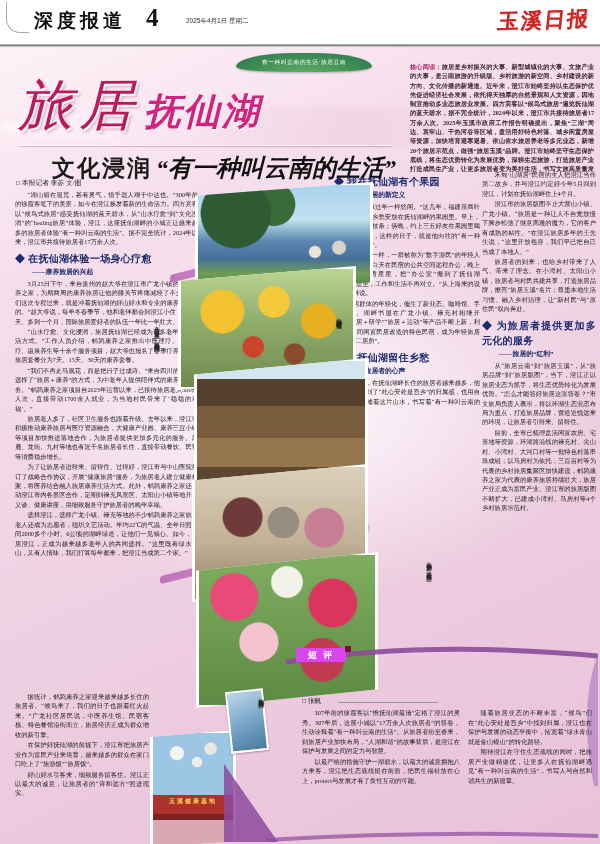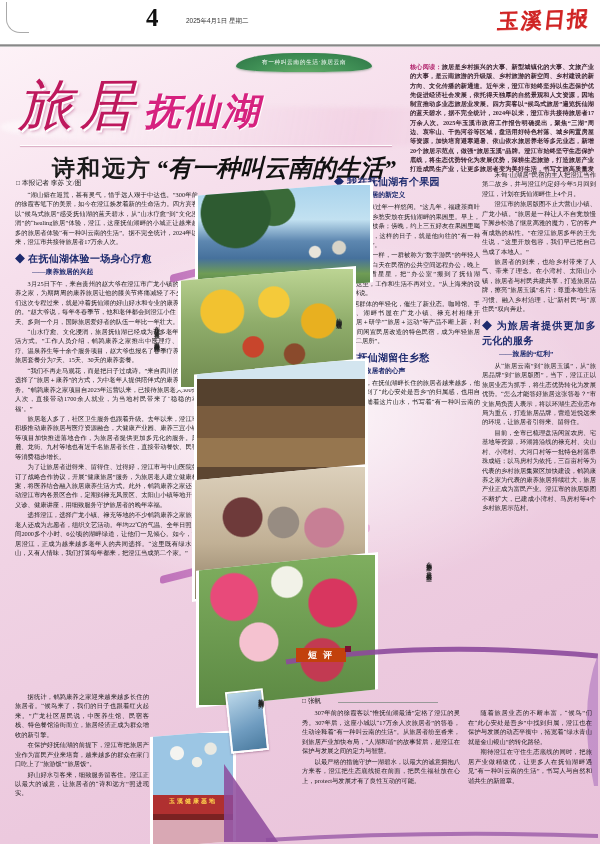--- a/index.html
+++ b/index.html
@@ -97,21 +97,21 @@
       radial-gradient(circle at 55% 26%,#efefe8 0 5%,rgba(0,0,0,0) 6%),
       radial-gradient(circle at 72% 14%,#e9e9e2 0 5%,rgba(0,0,0,0) 6%),
       linear-gradient(180deg,#9cc6e4 0 55%,#b03030 55% 72%,#7a2222 72% 78%,#d9a8b4 78% 100%);position:relative;}
   .gate-sign{position:absolute;left:0;right:0;top:57%;text-align:center;
       color:#ffd34d;font-size:6px;font-weight:bold;letter-spacing:2px;}
   .vcap{position:absolute;writing-mode:vertical-rl;font-size:5.6px;line-height:1.7;
       color:#222;letter-spacing:.5px;text-align:left;font-family:"Liberation Sans",sans-serif;}
   
   .cbox{position:absolute;left:226px;top:646px;width:372px;height:196px;}
   .cbox svg{position:absolute;left:0;top:0;}
-  .ctag{position:absolute;left:70px;top:2px;width:46px;height:14px;background:#c2410c;
+  .ctag{position:absolute;left:70px;top:2px;width:46px;height:14px;background:#d946ef;
       color:#fff;font-size:9px;font-weight:bold;letter-spacing:6px;text-align:center;
       line-height:14px;padding-left:4px;font-family:"Liberation Sans",sans-serif;}
   .ctag::after{content:"";position:absolute;right:-5px;top:-2px;width:6px;height:6px;background:#7a1033;}
   .ctitle{position:absolute;left:76px;top:22px;width:288px;text-align:center;
       font-size:16.5px;font-weight:bold;color:#101010;letter-spacing:1px;}
   .cby{position:absolute;left:76px;top:50px;font-size:6.8px;color:#222;}
   .cby-rule{position:absolute;left:112px;top:56px;width:100px;height:1px;background:#999;}
   .ccol{position:absolute;top:62px;font-size:6.3px;line-height:1.52;text-align:justify;
       color:#1a1a1a;overflow:hidden;height:128px;}
   .ccol .p{text-indent:2em;margin:0 0 1px 0;}
@@ -121,40 +121,41 @@
       background:linear-gradient(160deg,#bcd8ea,#6f9cc0 60%,#4a7a9e);border:2px solid #fff;
       box-shadow:0 1px 2px rgba(100,40,80,.4);transform:rotate(-6deg);}
   .cwedge{position:absolute;left:-2px;top:118px;width:0;height:0;
       border-left:54px solid #8d4a9c;border-top:78px solid transparent;opacity:.85;}
 </style>
 </head>
 <body>
 
 <div class="hdr">
   <div class="hdr-corner"></div>
+  <div class="hdr-section">深度报道</div>
   <div class="hdr-page">4</div>
   <div class="hdr-date">2025年4月1日 星期二</div>
   <div class="masthead">玉溪日报</div>
   <div class="hdr-rule"></div>
 </div>
 
 <div class="page-bg">
   <div class="cloud1"></div>
 </div>
 
 <div class="banner">
   <span>有一种叫云南的生活·旅居云南</span>
 </div>
 
 <div class="headline">
   <span class="hl-main">旅居</span>
   <span class="hl-sub">抚仙湖</span>
   <div class="hl-rule"></div>
   <div class="deck">
-    <span class="deck-prefix">诗和远方</span>
+    <span class="deck-prefix">文化浸润</span>
     <span class="deck-quote">“有一种叫云南的生活”</span>
   </div>
 </div>
 
 <div class="core">
   <b>核心阅读：</b><span>旅居是乡村振兴的大事、新型城镇化的大事、文旅产业的大事，是云南旅游的升级版、乡村旅游的新空间、乡村建设的新方向、文化传播的新通道。近年来，澄江市始终坚持以生态保护优先促进经济社会发展，依托得天独厚的自然景观和人文资源，因地制宜推动多业态旅居业发展。四方宾客以“候鸟式旅居”遍览抚仙湖的蓝天碧水，据不完全统计，2024年以来，澄江市共接待旅居者17万余人次。2025年玉溪市政府工作报告明确提出，聚焦“三湖”周边、哀牢山、干热河谷等区域，盘活用好特色村落、城乡闲置房屋等资源，加快培育避寒避暑、依山依水旅居养老等多元业态，新增20个旅居示范点，做强“旅居玉溪”品牌。澄江市始终坚守生态保护底线，将生态优势转化为发展优势，深耕生态旅游，打造旅居产业打造成民生产业，让更多旅居者变为美好生活，书写文旅高质量发展新篇章。</span>
 </div>
 
 <div class="byline">□ 本报记者 李苏 文/图</div>
 

